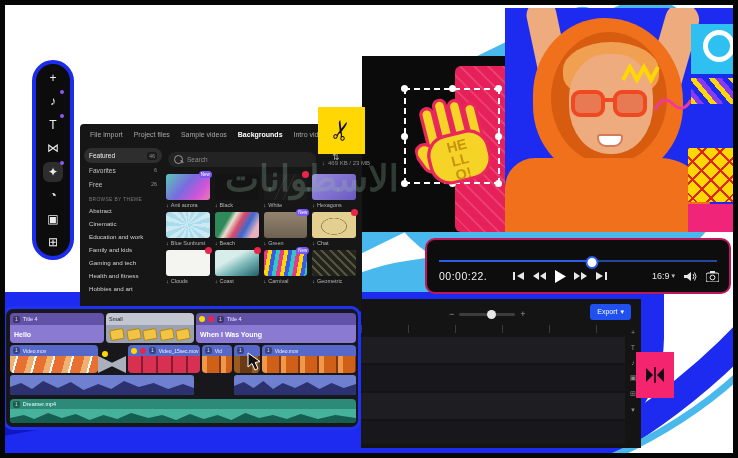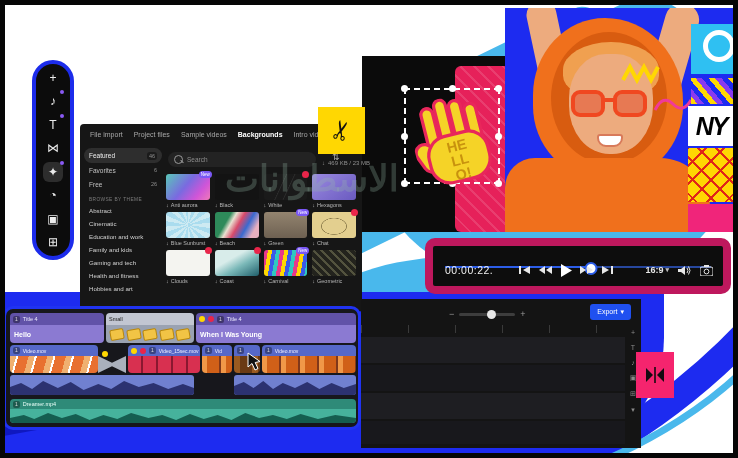--- a/index.html
+++ b/index.html
@@ -82,30 +82,30 @@
   .t7{background:radial-gradient(ellipse at 50% 55%,#e3cf8f 38%,#8a7a4a 40%,#e3cf8f 43%);background-color:#ead9a0;}
   .t8{background:#f4f4f0;}
   .t9{background:linear-gradient(150deg,#d8ecea 0 35%,#7ab8b8 60%,#1f5e6a);}
   .t10{background:repeating-linear-gradient(100deg,#e8388a 0 4px,#ffd702 4px 8px,#3a5ae8 8px 12px,#30c8c0 12px 16px);}
   .t11{background:#23231d;background-image:repeating-linear-gradient(45deg,rgba(130,130,95,.5) 0 2px,transparent 2px 6px);}
   
   .scis{left:318px;top:107px;width:47px;height:47px;background:#ffd702;z-index:9;display:flex;align-items:center;justify-content:center;}
   .scis span{font-size:26px;color:#111;transform:rotate(-75deg);}
   .dlstat{left:322px;top:160px;z-index:9;color:#8f8f8f;font-size:6px;display:flex;gap:3px;align-items:center;}
   
-  .player{left:425px;top:238px;width:306px;height:56px;background:#0d0d0d;border:8px solid #be185d;border-radius:10px;z-index:9;box-sizing:border-box;}
+  .player{left:425px;top:238px;width:306px;height:56px;background:#0d0d0d;border:2px solid #be185d;border-radius:10px;z-index:9;box-sizing:border-box;}
   .prog{position:absolute;left:12px;right:12px;top:20px;height:2px;background:#2c5de8;}
   .prog .dim{position:absolute;left:55%;right:0;top:0;height:2px;background:#27479e;}
   .phead{position:absolute;left:55%;top:-4px;width:9px;height:9px;border-radius:50%;background:#fff;border:2px solid #2c5de8;transform:translateX(-50%);box-sizing:content-box;}
   .pctrl{position:absolute;left:12px;right:10px;bottom:7px;height:18px;display:flex;align-items:center;}
   .ptime{color:#f0f0f0;font-size:10.5px;letter-spacing:.5px;}
   .trans{display:flex;align-items:center;gap:8px;margin-left:26px;}
   .trans svg{display:block;}
   .pright{margin-left:auto;display:flex;align-items:center;gap:9px;color:#e6e6e6;font-size:9px;}
-  .ratio{display:flex;align-items:center;gap:2px;font-weight:bold;}
+  .ratio{display:flex;align-items:center;gap:2px;}
   .chev{font-size:7px;color:#bdbdbd;}
   
   .tl{left:3px;top:306px;width:358px;height:124px;background:#17171c;border:3px solid #2033f2;border-radius:10px;z-index:12;box-sizing:border-box;overflow:hidden;}
   .clip{position:absolute;border-radius:4px;overflow:hidden;}
   .chdr{height:12px;display:flex;align-items:center;gap:3px;padding:0 3px;font-size:5.5px;color:#eceaff;white-space:nowrap;overflow:hidden;}
   .chip{background:rgba(0,0,0,.35);border-radius:2px;padding:0 2px;font-size:5px;line-height:7px;color:#ddd;}
   .dotY{width:6px;height:6px;border-radius:50%;background:#ffd702;flex:none;}
   .dotR{width:6px;height:6px;border-radius:50%;background:#e8254a;flex:none;}
   .cbody{height:18px;display:flex;align-items:center;padding:0 4px;font-size:7px;font-weight:bold;color:#fff;}
   .purp .chdr{background:#6152a8;} .purp .cbody{background:#8b7ad2;}
@@ -177,23 +177,20 @@
     <div class="smile"></div>
     <svg class="strip" style="left:116px;top:52px;" width="44" height="26">
       <polyline points="2,20 9,7 16,20 23,7 30,20 37,7" stroke="#ffd702" stroke-width="4" fill="none"></polyline>
     </svg>
     <svg class="strip" style="left:148px;top:84px;" width="40" height="24">
       <path d="M2 18 Q 10 2 20 12 T 38 8" stroke="#f03a9a" stroke-width="3" fill="none"></path>
     </svg>
     <div class="strip cSquare"></div>
     <div class="strip cRing"></div>
     <div class="strip stripes"></div>
-    <div class="strip nyBand">
-        <span>NY</span>
-      </div>
     <div class="strip xBand"></div>
     <div class="strip magBand"></div>
   </div>
 
   <div class="abs sel"></div>
   <div class="abs hdl" style="left:401px;top:85px;"></div>
   <div class="abs hdl" style="left:449px;top:85px;"></div>
   <div class="abs hdl" style="left:495px;top:85px;"></div>
   <div class="abs hdl" style="left:401px;top:133px;"></div>
   <div class="abs hdl" style="left:495px;top:133px;"></div>

